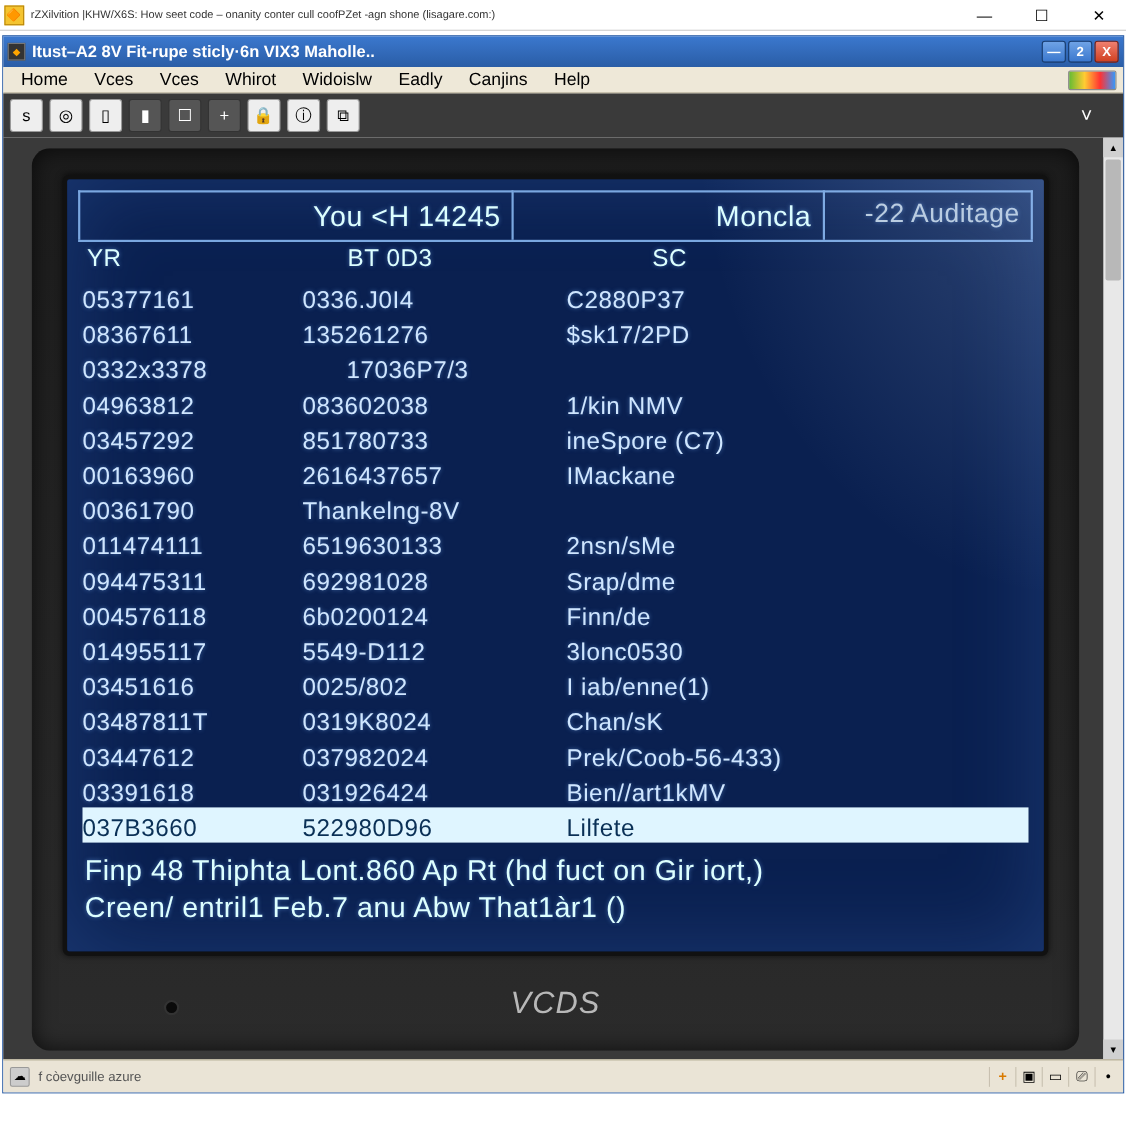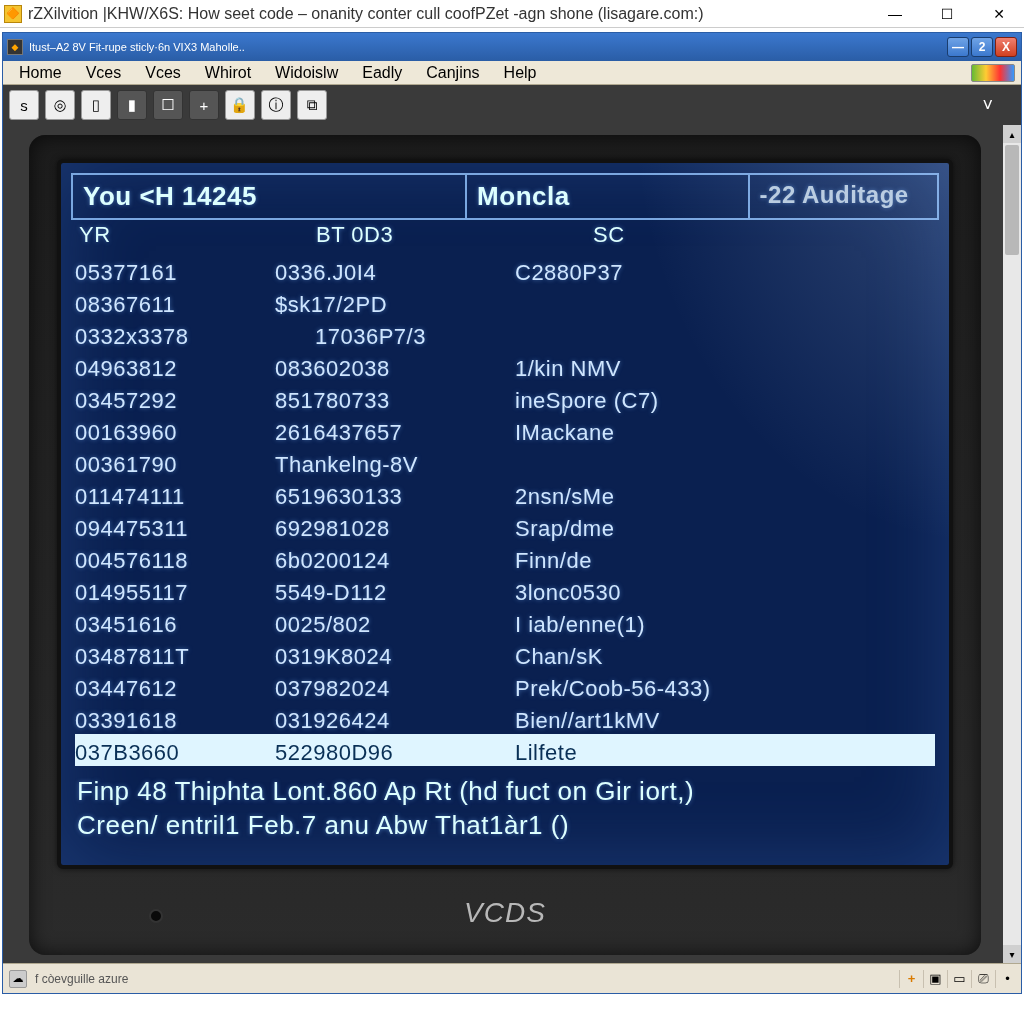--- a/index.html
+++ b/index.html
@@ -2,29 +2,29 @@
 <html><head>
 <meta charset="utf-8">
 <style>
   * { margin: 0; padding: 0; box-sizing: border-box; font-family: Tahoma, Arial, sans-serif; }
   html, body { width: 1024px; height: 1024px; overflow: hidden; background: #fff; }
 
   
   .outer-chrome { position: absolute; left: 0; top: 0; width: 1024px; height: 1024px; background: #fff; }
   .outer-titlebar { display: flex; align-items: center; height: 28px; background: #fff; border-bottom: 1px solid #ccc; padding: 0 4px; }
   .outer-titlebar .favicon { width: 18px; height: 18px; background: #f4c430; border: 1px solid #b8860b; margin-right: 6px; display: flex; align-items: center; justify-content: center; font-size: 11px; }
-  .outer-titlebar .title-text { flex: 1; font-size: 16px; color: #333; white-space: nowrap; overflow: hidden; }
+  .outer-titlebar .title-text { flex: 1; font-size: 10px; color: #333; white-space: nowrap; overflow: hidden; }
   .outer-titlebar .win-btns { display: flex; gap: 10px; }
   .outer-titlebar .win-btn { width: 42px; height: 22px; display: flex; align-items: center; justify-content: center; font-size: 14px; cursor: default; }
 
   
   .inner-window { position: absolute; left: 2px; top: 32px; width: 1020px; height: 962px; border: 1px solid #2a5da6; }
   .inner-titlebar { height: 28px; background: linear-gradient(#3b78ce, #2a5da6); display: flex; align-items: center; padding: 0 4px; color: #fff; }
   .inner-titlebar .favicon2 { width: 16px; height: 16px; background: #333; border: 1px solid #777; margin-right: 6px; display:flex;align-items:center;justify-content:center;font-size:9px;color:#ffa500; }
-  .inner-titlebar .title-text2 { flex: 1; font-size: 11px; font-weight: normal; white-space: nowrap; }
+  .inner-titlebar .title-text2 { flex: 1; font-size: 15px; font-weight: bold; white-space: nowrap; }
   .inner-titlebar .xp-btns { display: flex; gap: 2px; }
   .inner-titlebar .xp-btn { width: 22px; height: 20px; background: linear-gradient(#6fa3e6,#3b78ce); border: 1px solid #1a3d6e; border-radius: 3px; display: flex; align-items: center; justify-content: center; font-size: 12px; font-weight: bold; color: #fff; cursor: default; }
   .inner-titlebar .xp-btn.close { background: linear-gradient(#f08070,#d04020); border-color: #802010; }
 
   .menubar { height: 24px; background: #eee8d8; border-bottom: 1px solid #b0a890; display: flex; align-items: center; padding: 0 6px; gap: 4px; }
   .menubar .menu-item { font-size: 16px; padding: 2px 10px; cursor: default; }
   .menubar .spacer { flex: 1; }
   .menubar .logo { width: 44px; height: 18px; background: linear-gradient(90deg,#6b3,#fc3,#f33,#39f); border:1px solid #888; border-radius:2px;}
 
   .toolbar { height: 40px; background: #3a3a3a; display: flex; align-items: center; padding: 0 6px; gap: 6px; position: relative; }
@@ -38,21 +38,21 @@
   .vscroll .up { top: 0; } .vscroll .down { bottom: 0; }
   .vscroll .thumb { position: absolute; left: 2px; top: 20px; width: 14px; height: 110px; background: #b8b8b8; border-radius: 2px; cursor:default;}
 
   
   .monitor { position: absolute; left: 26px; top: 10px; width: 952px; height: 820px; background: linear-gradient(#1c1c1c,#2b2b2b); border-radius: 16px; box-shadow: inset 0 0 20px rgba(0,0,0,0.7); }
   .bezel { position: absolute; left: 28px; top: 24px; right: 28px; bottom: 86px; background: #0a2050; border: 4px solid #111; border-radius: 6px; box-shadow: inset 0 0 80px rgba(80,130,220,0.25), 0 0 6px rgba(0,0,0,0.6); overflow: hidden; }
   .glare { position: absolute; right: -40px; top: -60px; width: 420px; height: 520px; background: radial-gradient(ellipse at top right, rgba(180,210,255,0.25), transparent 60%); pointer-events: none; }
 
   .scr { font-family: "Courier New", monospace; color: #cfe6ff; font-size: 22px; letter-spacing: 0.5px; text-shadow: 0 0 4px rgba(120,180,255,0.5); }
   .tabs { display: flex; margin: 10px 10px 0 10px; }
-  .tab { flex: 1; border: 2px solid #7aa7e0; border-bottom: none; padding: 6px 10px; text-align: left; font-size: 26px; font-weight: bold; color: #dff; cursor: default; }
+  .tab { flex: 1; border: 2px solid #7aa7e0; border-bottom: none; padding: 6px 10px; text-align: right; font-size: 26px; font-weight: normal; color: #dff; cursor: default; }
   .tab + .tab { border-left: none; }
   .tab.small { flex: 0.45; font-size: 24px; color: #bcd; }
   .hdr-row { display: flex; margin: 0 10px; border-top: 2px solid #7aa7e0; padding: 2px 0 6px 0; gap: 37px; }
   .hdr-row span { display: inline-block; font-size: 22px; color: #dff; }
   .grid { margin: 0 14px; }
   .row { display: flex; height: 32px; align-items: flex-end; }
   .row.sel { background: #dff5ff; color: #0a3056; text-shadow: none; }
   .c1 { width: 200px; }
   .c2 { width: 240px; }
   .c3 { flex: 1; }
@@ -126,20 +126,21 @@
           </div>
 
           <div class="grid" id="grid-host">
               <div class="row">
                 <span class="c1">05377161</span>
                 <span class="c2">0336.J0I4</span>
                 <span class="c3">C2880P37</span>
               </div>
               <div class="row">
                 <span class="c1">08367611</span>
+                <span class="c2">135261276</span>
                 <span class="c3">$sk17/2PD</span>
               </div>
               <div class="row">
                 <span class="c2">0332x3378</span>
                 <span class="c3">17036P7/3</span>
               </div>
               <div class="row">
                 <span class="c1">04963812</span>
                 <span class="c2">083602038</span>
                 <span class="c3">1/kin NMV</span>

